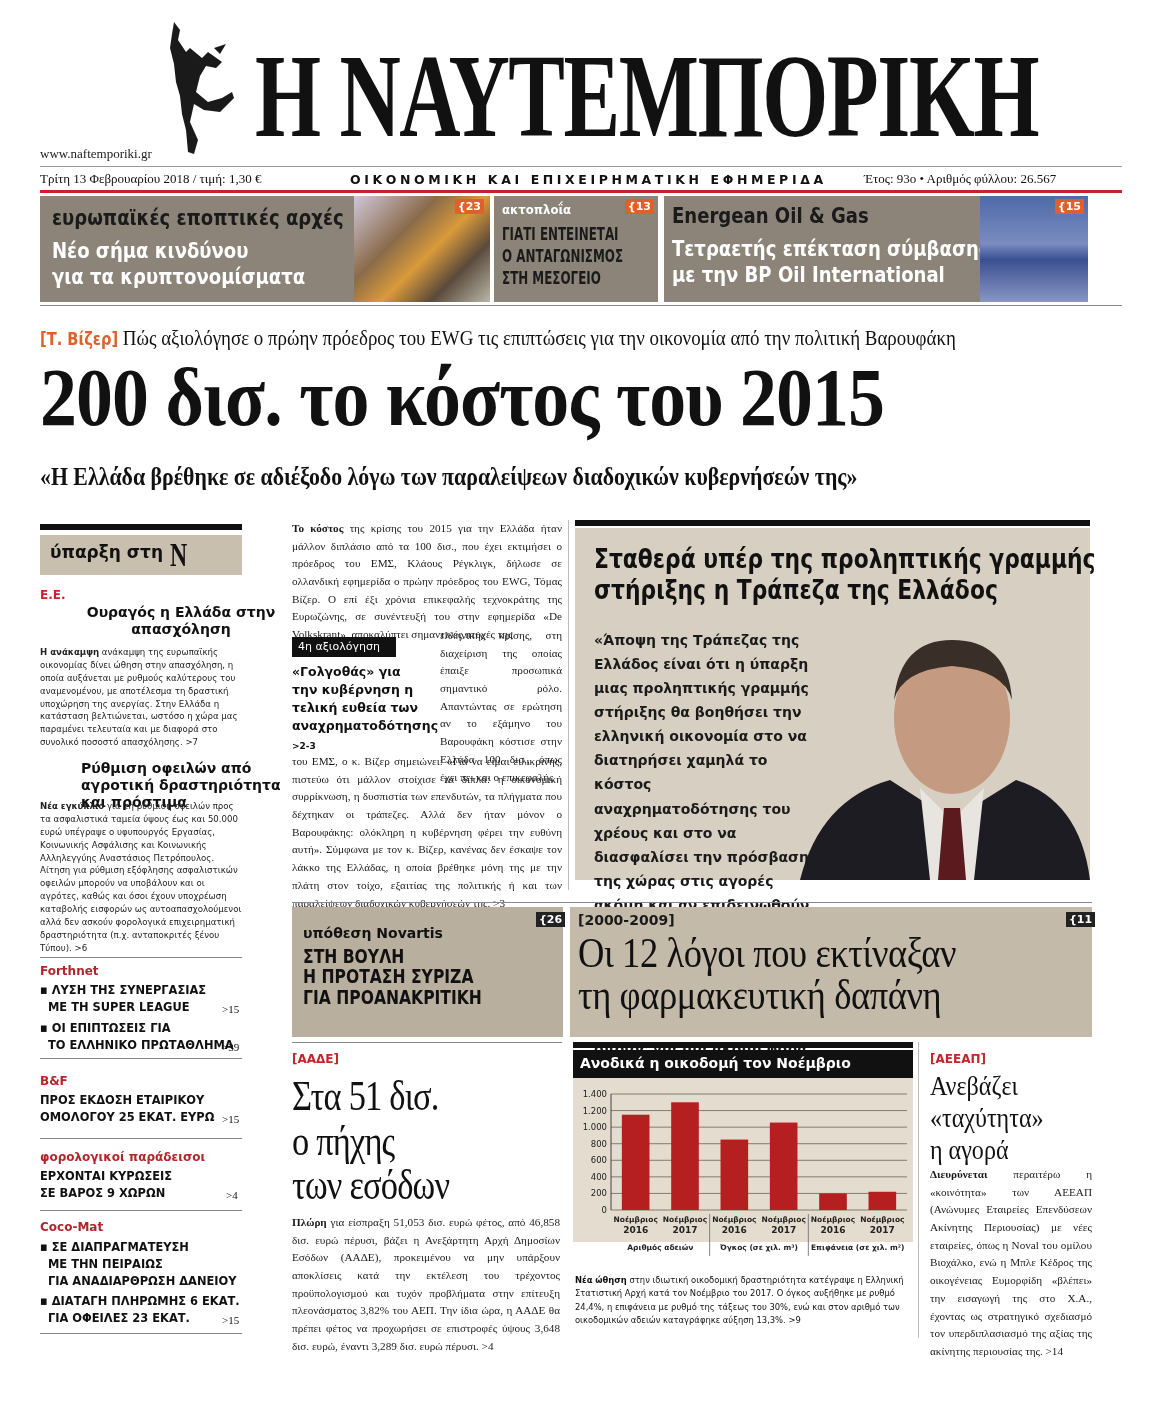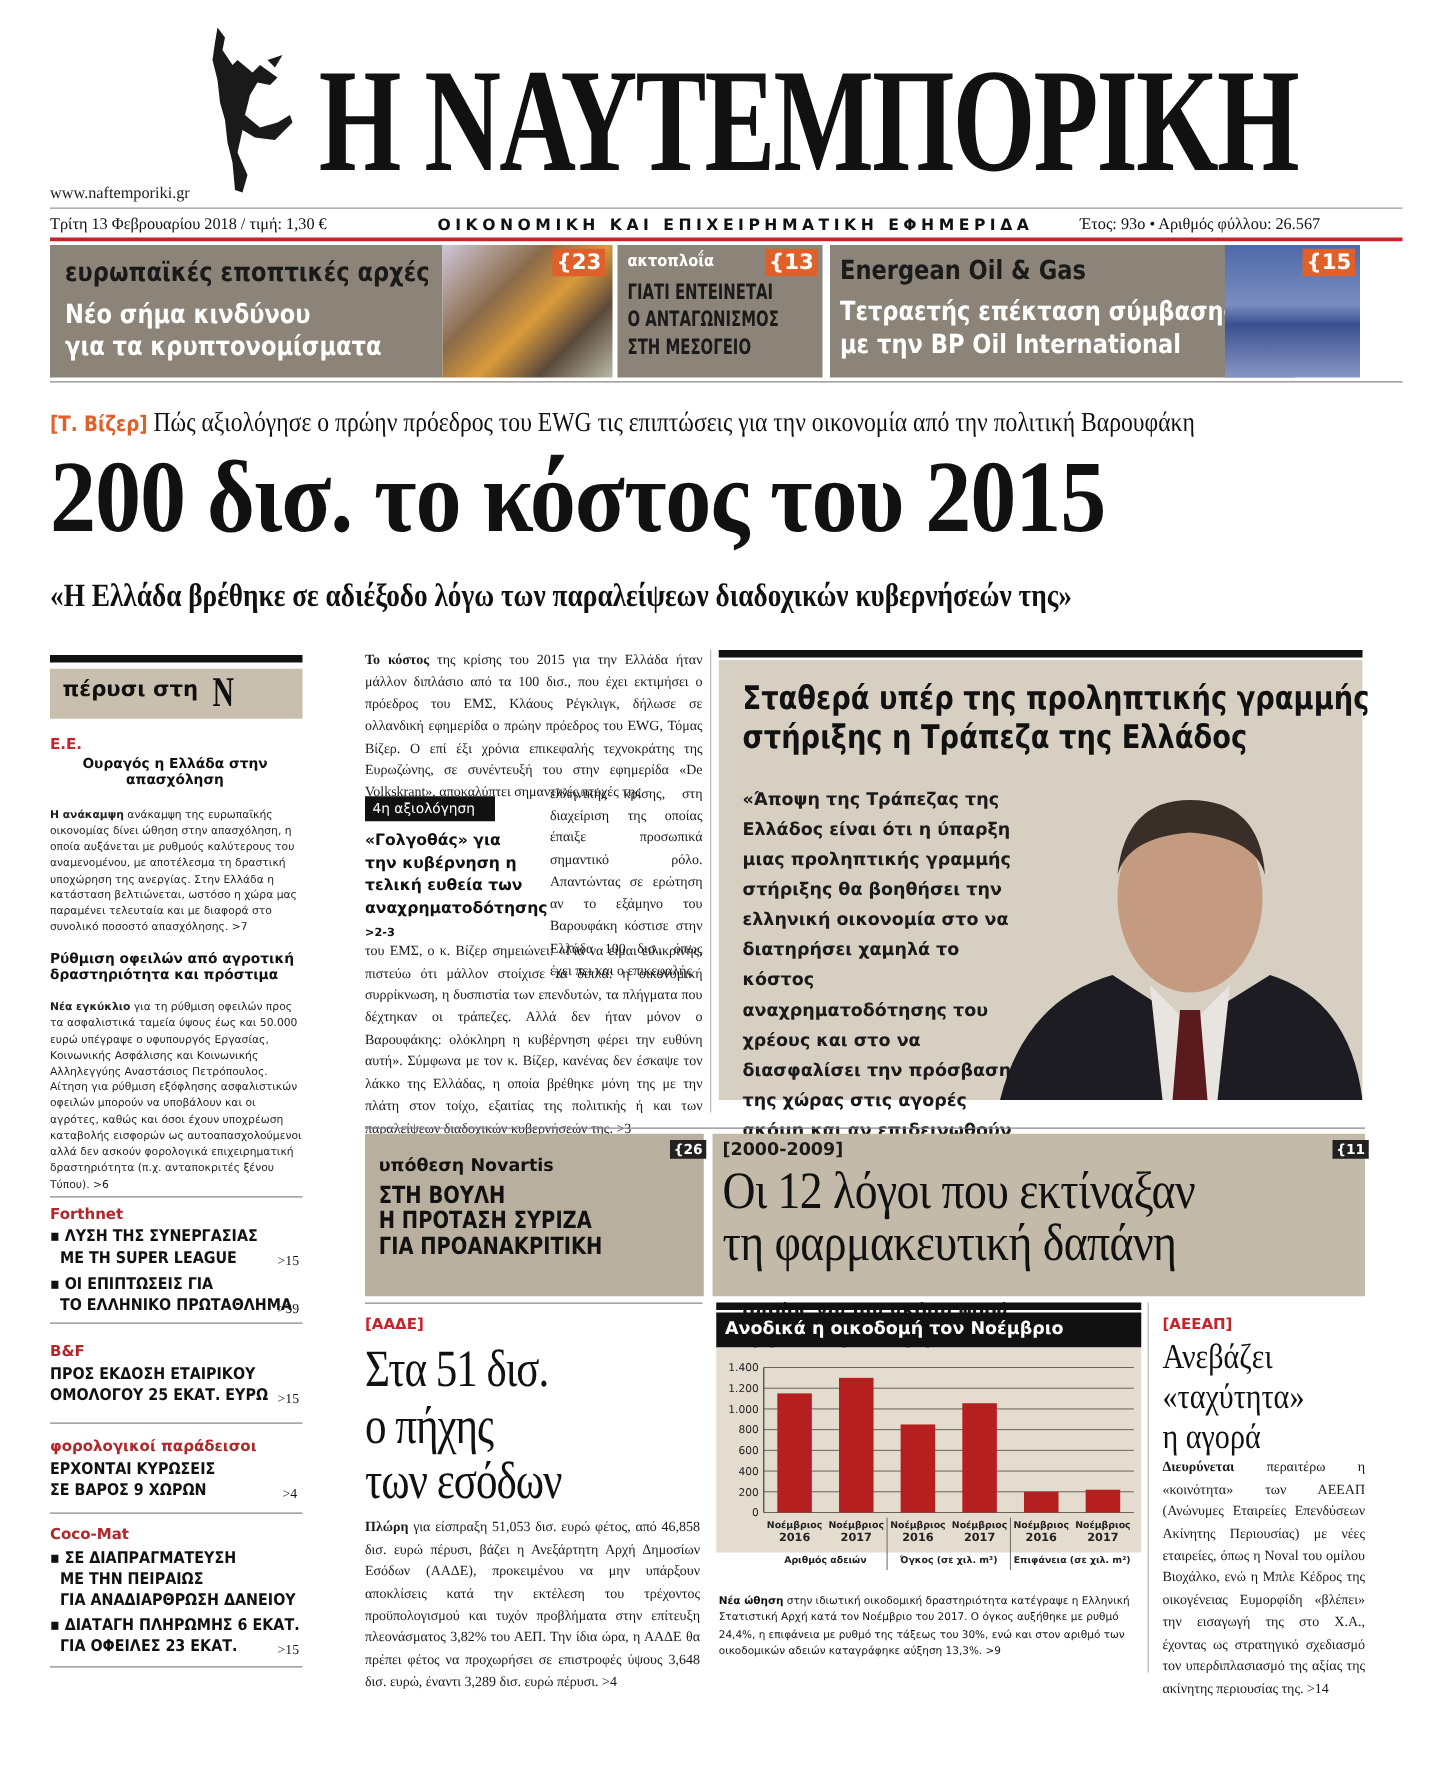--- a/index.html
+++ b/index.html
@@ -13,21 +13,21 @@
   #website { left: 40px; top: 146px; font-size: 13px; font-family: "Liberation Serif", serif; color: #222; }
   #rule-top { left: 40px; top: 166px; width: 1082px; height: 1px; background: #999; }
   #dateline { left: 40px; top: 171px; font-size: 13px; font-family: "Liberation Serif", serif; }
   #tagline { left: 350px; top: 172px; font-size: 12.5px; font-weight: bold; letter-spacing: 3.6px; font-family: "DejaVu Sans", sans-serif; }
   #issue-info { left: 864px; top: 171px; font-size: 13px; font-family: "Liberation Serif", serif; }
   #rule-red { left: 40px; top: 190px; width: 1082px; height: 3px; background: #c8222a; }
 
   
   .teaser { top: 196px; height: 106px; background: #8c8478; }
   .teaser-photo { top: 196px; height: 106px; }
-  .page-ref { font-family: "DejaVu Sans", sans-serif; font-size: 17px; color: #fff; background: #e0602c; padding: 1px 3px; font-weight: bold; }
+  .page-ref { font-family: "DejaVu Sans", sans-serif; font-size: 11px; color: #fff; background: #e0602c; padding: 1px 3px; font-weight: bold; }
   #teaser1 { left: 40px; width: 314px; }
   #teaser1-photo { left: 354px; width: 136px; background: linear-gradient(135deg,#cfc7d8 0%,#8a6b4a 35%,#d99a3a 55%,#5b4a3b 75%,#b8b8a8 100%); }
   #teaser2 { left: 494px; width: 164px; }
   #teaser3 { left: 664px; width: 372px; }
   #teaser3-photo { left: 980px; width: 108px; background: linear-gradient(180deg,#4d6aa8 0%,#7a8cc0 45%,#3a5090 60%,#8896c4 100%); }
   .teaser-kicker { position: absolute; font-family: "DejaVu Sans", sans-serif; font-weight: bold; color: #1a1a1a; white-space: nowrap; transform-origin: left top; }
   .teaser-head { position: absolute; font-family: "DejaVu Sans", sans-serif; font-weight: bold; color: #fff; white-space: nowrap; transform-origin: left top; line-height: 1.1; }
   #rule-teaser { left: 40px; top: 305px; width: 1082px; height: 1px; background: #888; }
 
   
@@ -35,21 +35,21 @@
   #kicker-tag { color: #e0602c; font-family: "DejaVu Sans", sans-serif; font-weight: bold; font-size: 17px; }
   #main-headline { left: 40px; top: 355px; font-family: "Liberation Serif", serif; font-weight: bold; font-size: 82px; line-height: 1.05; white-space: nowrap; transform: scaleX(0.90); transform-origin: left top; letter-spacing: -1px; }
   #sub-headline { left: 40px; top: 462px; font-family: "Liberation Serif", serif; font-weight: bold; font-size: 26px; white-space: nowrap; transform: scaleX(0.84); transform-origin: left top; }
 
   
   #left-bar { left: 40px; top: 524px; width: 202px; height: 6px; background: #111; }
   #today-box { left: 40px; top: 535px; width: 202px; height: 40px; background: #c9bfae; }
   #today-label { left: 50px; top: 542px; font-family: "DejaVu Sans", sans-serif; font-weight: bold; font-size: 17px; }
   #today-n { left: 170px; top: 538px; font-family: "Liberation Serif", serif; font-weight: bold; font-size: 34px; line-height: 1; transform: scaleX(0.7); transform-origin: left top; }
   .sect-tag { position: absolute; font-family: "DejaVu Sans", sans-serif; font-weight: bold; color: #c8222a; font-size: 12px; white-space: nowrap; }
-  .lh { position: absolute; font-family: "DejaVu Sans", sans-serif; font-weight: bold; font-size: 11px; line-height: 1.2; color: #111; }
+  .lh { position: absolute; font-family: "DejaVu Sans", sans-serif; font-weight: bold; font-size: 14px; line-height: 1.2; color: #111; margin-left: 41px; }
   .lbody { position: absolute; font-family: "DejaVu Sans", sans-serif; font-size: 8.6px; line-height: 1.5; color: #222; }
   .brief-tag { position: absolute; font-family: "DejaVu Sans", sans-serif; font-weight: bold; color: #b0262a; font-size: 12px; }
   .brief-line { position: absolute; font-family: "DejaVu Sans", sans-serif; font-weight: bold; font-size: 13px; line-height: 1.25; white-space: nowrap; transform: scaleX(0.88); transform-origin: left top; }
   .brief-ref { position: absolute; font-family: "Liberation Serif", serif; font-size: 11px; }
   .hr-thin { position: absolute; height: 1px; background: #888; }
 
   
   .mbody { position: absolute; font-family: "Liberation Serif", serif; font-size: 11.2px; line-height: 1.58; color: #1a1a1a; text-align: justify; }
   #badge-4n { left: 292px; top: 637px; width: 104px; height: 20px; background: #111; color: #fff; font-family: "DejaVu Sans", sans-serif; font-size: 11px; padding: 3px 6px; }
   #side-head { left: 292px; top: 663px; font-family: "DejaVu Sans", sans-serif; font-weight: bold; font-size: 12.5px; line-height: 1.45; }
@@ -136,21 +136,21 @@
 <div class="abs" id="rule-teaser"></div>
 
 <div class="abs" id="kicker-line">
   <span id="kicker-tag">[Τ. Βίζερ]</span><span> Πώς αξιολόγησε ο πρώην πρόεδρος του EWG τις επιπτώσεις για την οικονομία από την πολιτική Βαρουφάκη</span>
 </div>
 <div class="abs" id="main-headline">200 δισ. το κόστος του 2015</div>
 <div class="abs" id="sub-headline">«Η Ελλάδα βρέθηκε σε αδιέξοδο λόγω των παραλείψεων διαδοχικών κυβερνήσεών της»</div>
 
 <div class="abs" id="left-bar"></div>
 <div class="abs" id="today-box"></div>
-<div class="abs" id="today-label">πέρυσι στη</div>
+<div class="abs" id="today-label">ύπαρξη στη</div>
 <div class="abs" id="today-n">N</div>
 
 <div class="sect-tag" style="left:40px;top:588px;">Ε.Ε.</div>
 <div class="lh" style="left:40px;top:604px;width:200px;text-align:center;">Ουραγός η Ελλάδα στην απασχόληση</div>
 <div class="lbody" style="left:40px;top:646px;width:202px;"><b>Η ανάκαμψη</b><span> ανάκαμψη της ευρωπαϊκής οικονομίας δίνει ώθηση στην απασχόληση, η οποία αυξάνεται με ρυθμούς καλύτερους του αναμενομένου, με αποτέλεσμα τη δραστική υποχώρηση της ανεργίας. Στην Ελλάδα η κατάσταση βελτιώνεται, ωστόσο η χώρα μας παραμένει τελευταία και με διαφορά στο συνολικό ποσοστό απασχόλησης. &gt;7</span></div>
 
 <div class="lh" style="left:40px;top:760px;width:205px;">Ρύθμιση οφειλών από αγροτική δραστηριότητα και πρόστιμα</div>
 <div class="lbody" style="left:40px;top:800px;width:202px;"><b>Νέα εγκύκλιο</b><span> για τη ρύθμιση οφειλών προς τα ασφαλιστικά ταμεία ύψους έως και 50.000 ευρώ υπέγραψε ο υφυπουργός Εργασίας, Κοινωνικής Ασφάλισης και Κοινωνικής Αλληλεγγύης Αναστάσιος Πετρόπουλος. Αίτηση για ρύθμιση εξόφλησης ασφαλιστικών οφειλών μπορούν να υποβάλουν και οι αγρότες, καθώς και όσοι έχουν υποχρέωση καταβολής εισφορών ως αυτοαπασχολούμενοι αλλά δεν ασκούν φορολογικά επιχειρηματική δραστηριότητα (π.χ. ανταποκριτές ξένου Τύπου). &gt;6</span></div>
 
 <div class="hr-thin" style="left:40px;top:957px;width:202px;"></div>

